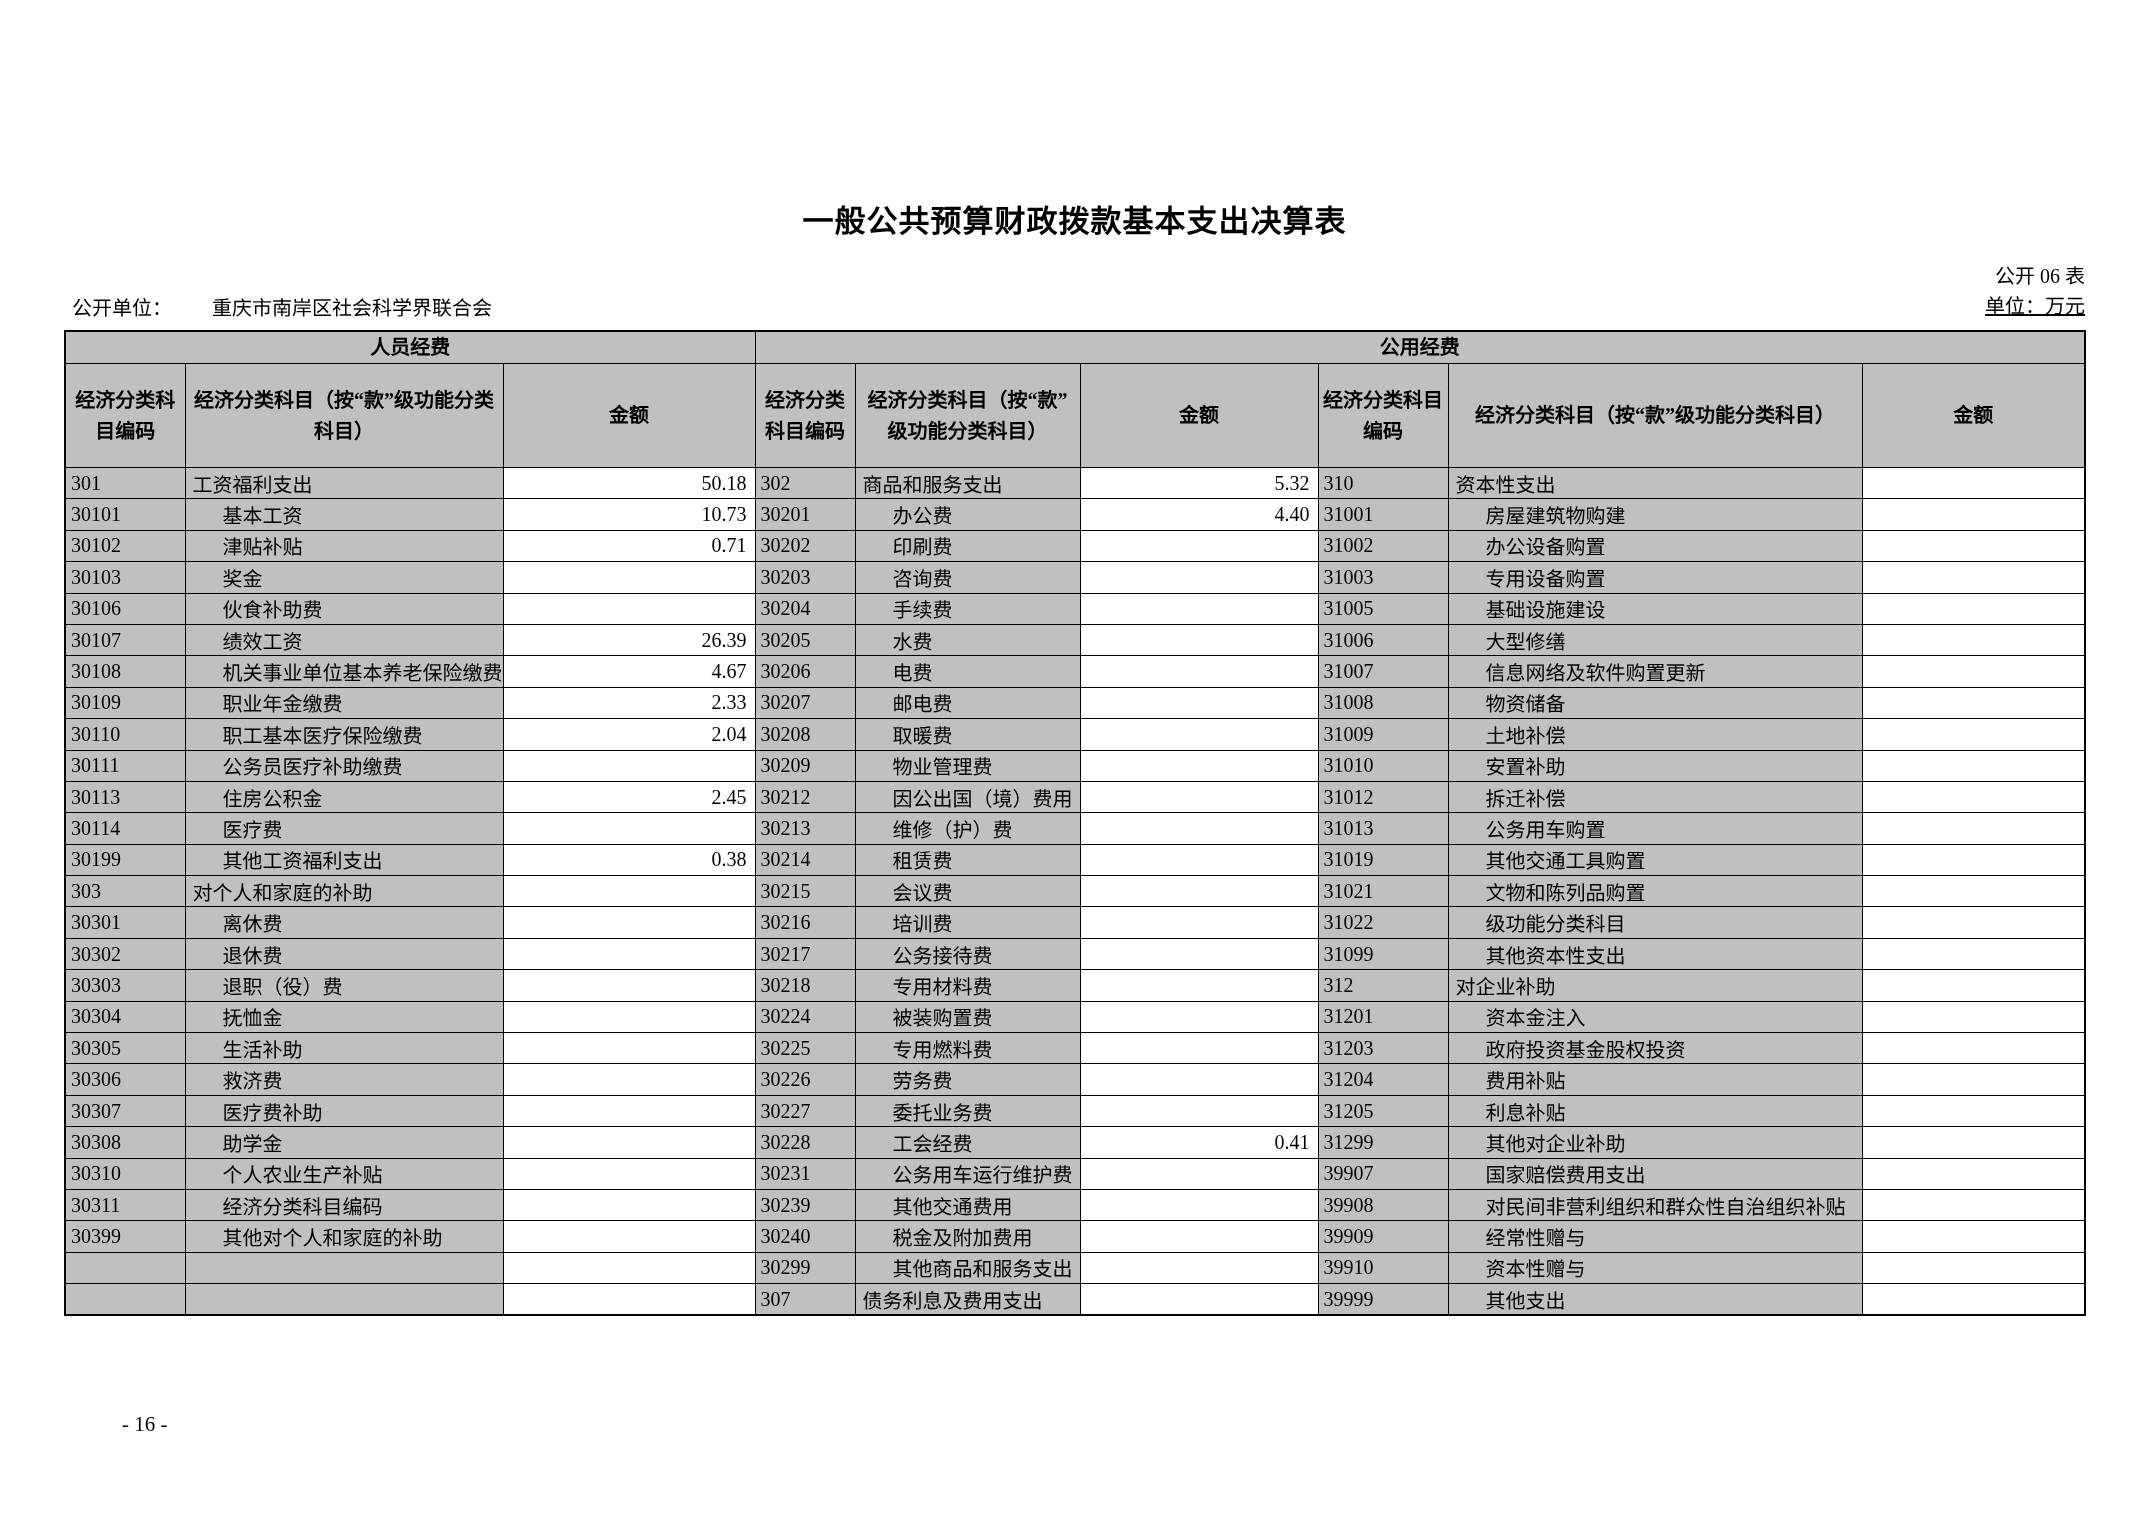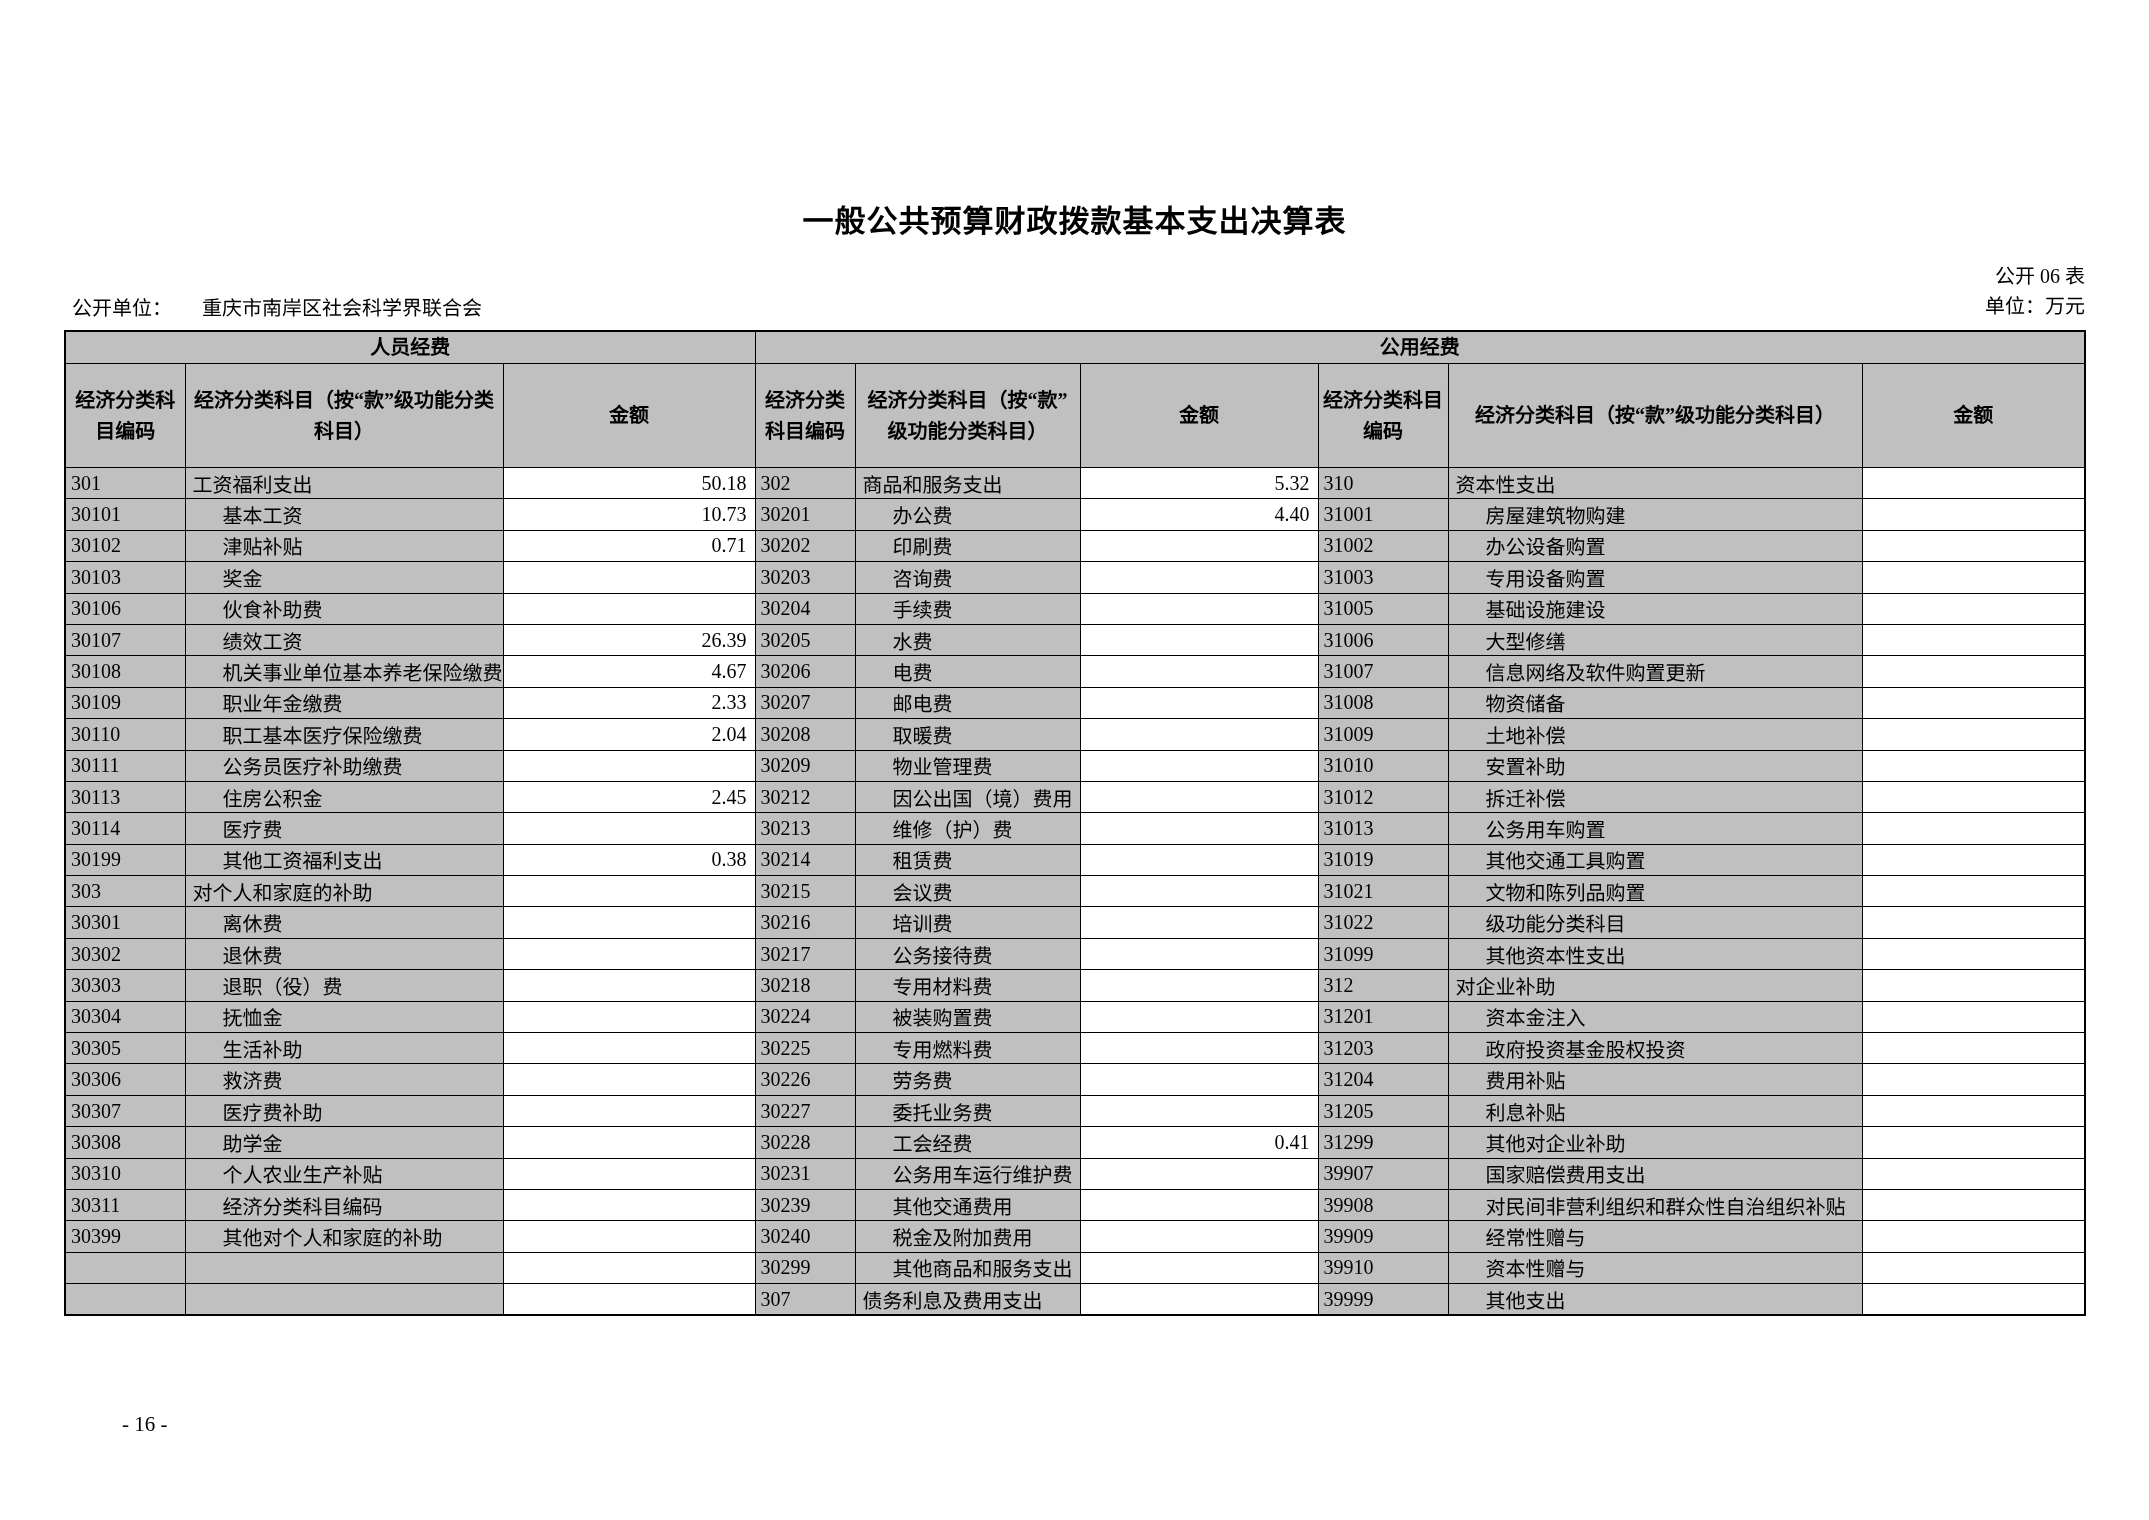--- a/index.html
+++ b/index.html
@@ -9,25 +9,25 @@
     overflow:hidden;
   }
   .doc-title{
     position:absolute;top:196px;left:0;width:100%;
     text-align:center;font-size:31px;font-weight:bold;letter-spacing:1px;
   }
   .meta-right{
     position:absolute;right:64px;text-align:right;font-size:20px;line-height:1;
   }
   .meta-right.code{top:266px;}
-  .meta-right.unit{top:296px;}
+  .meta-right.unit{top:296px;text-decoration:underline;}
   .meta-left{
     position:absolute;left:72px;top:298px;font-size:20px;line-height:1;
   }
-  .meta-left .org-name{margin-left:30px;}
+  .meta-left .org-name{margin-left:40px;}
   table.fin{
     position:absolute;left:64px;top:330px;
     width:2021px;border-collapse:collapse;table-layout:fixed;
     font-size:20px;
   }
   table.fin th,table.fin td{
     border:1px solid #000;overflow:hidden;white-space:nowrap;
     padding:0 4px;height:31.4px;box-sizing:border-box;
   }
   table.fin{border:2px solid #000;}

